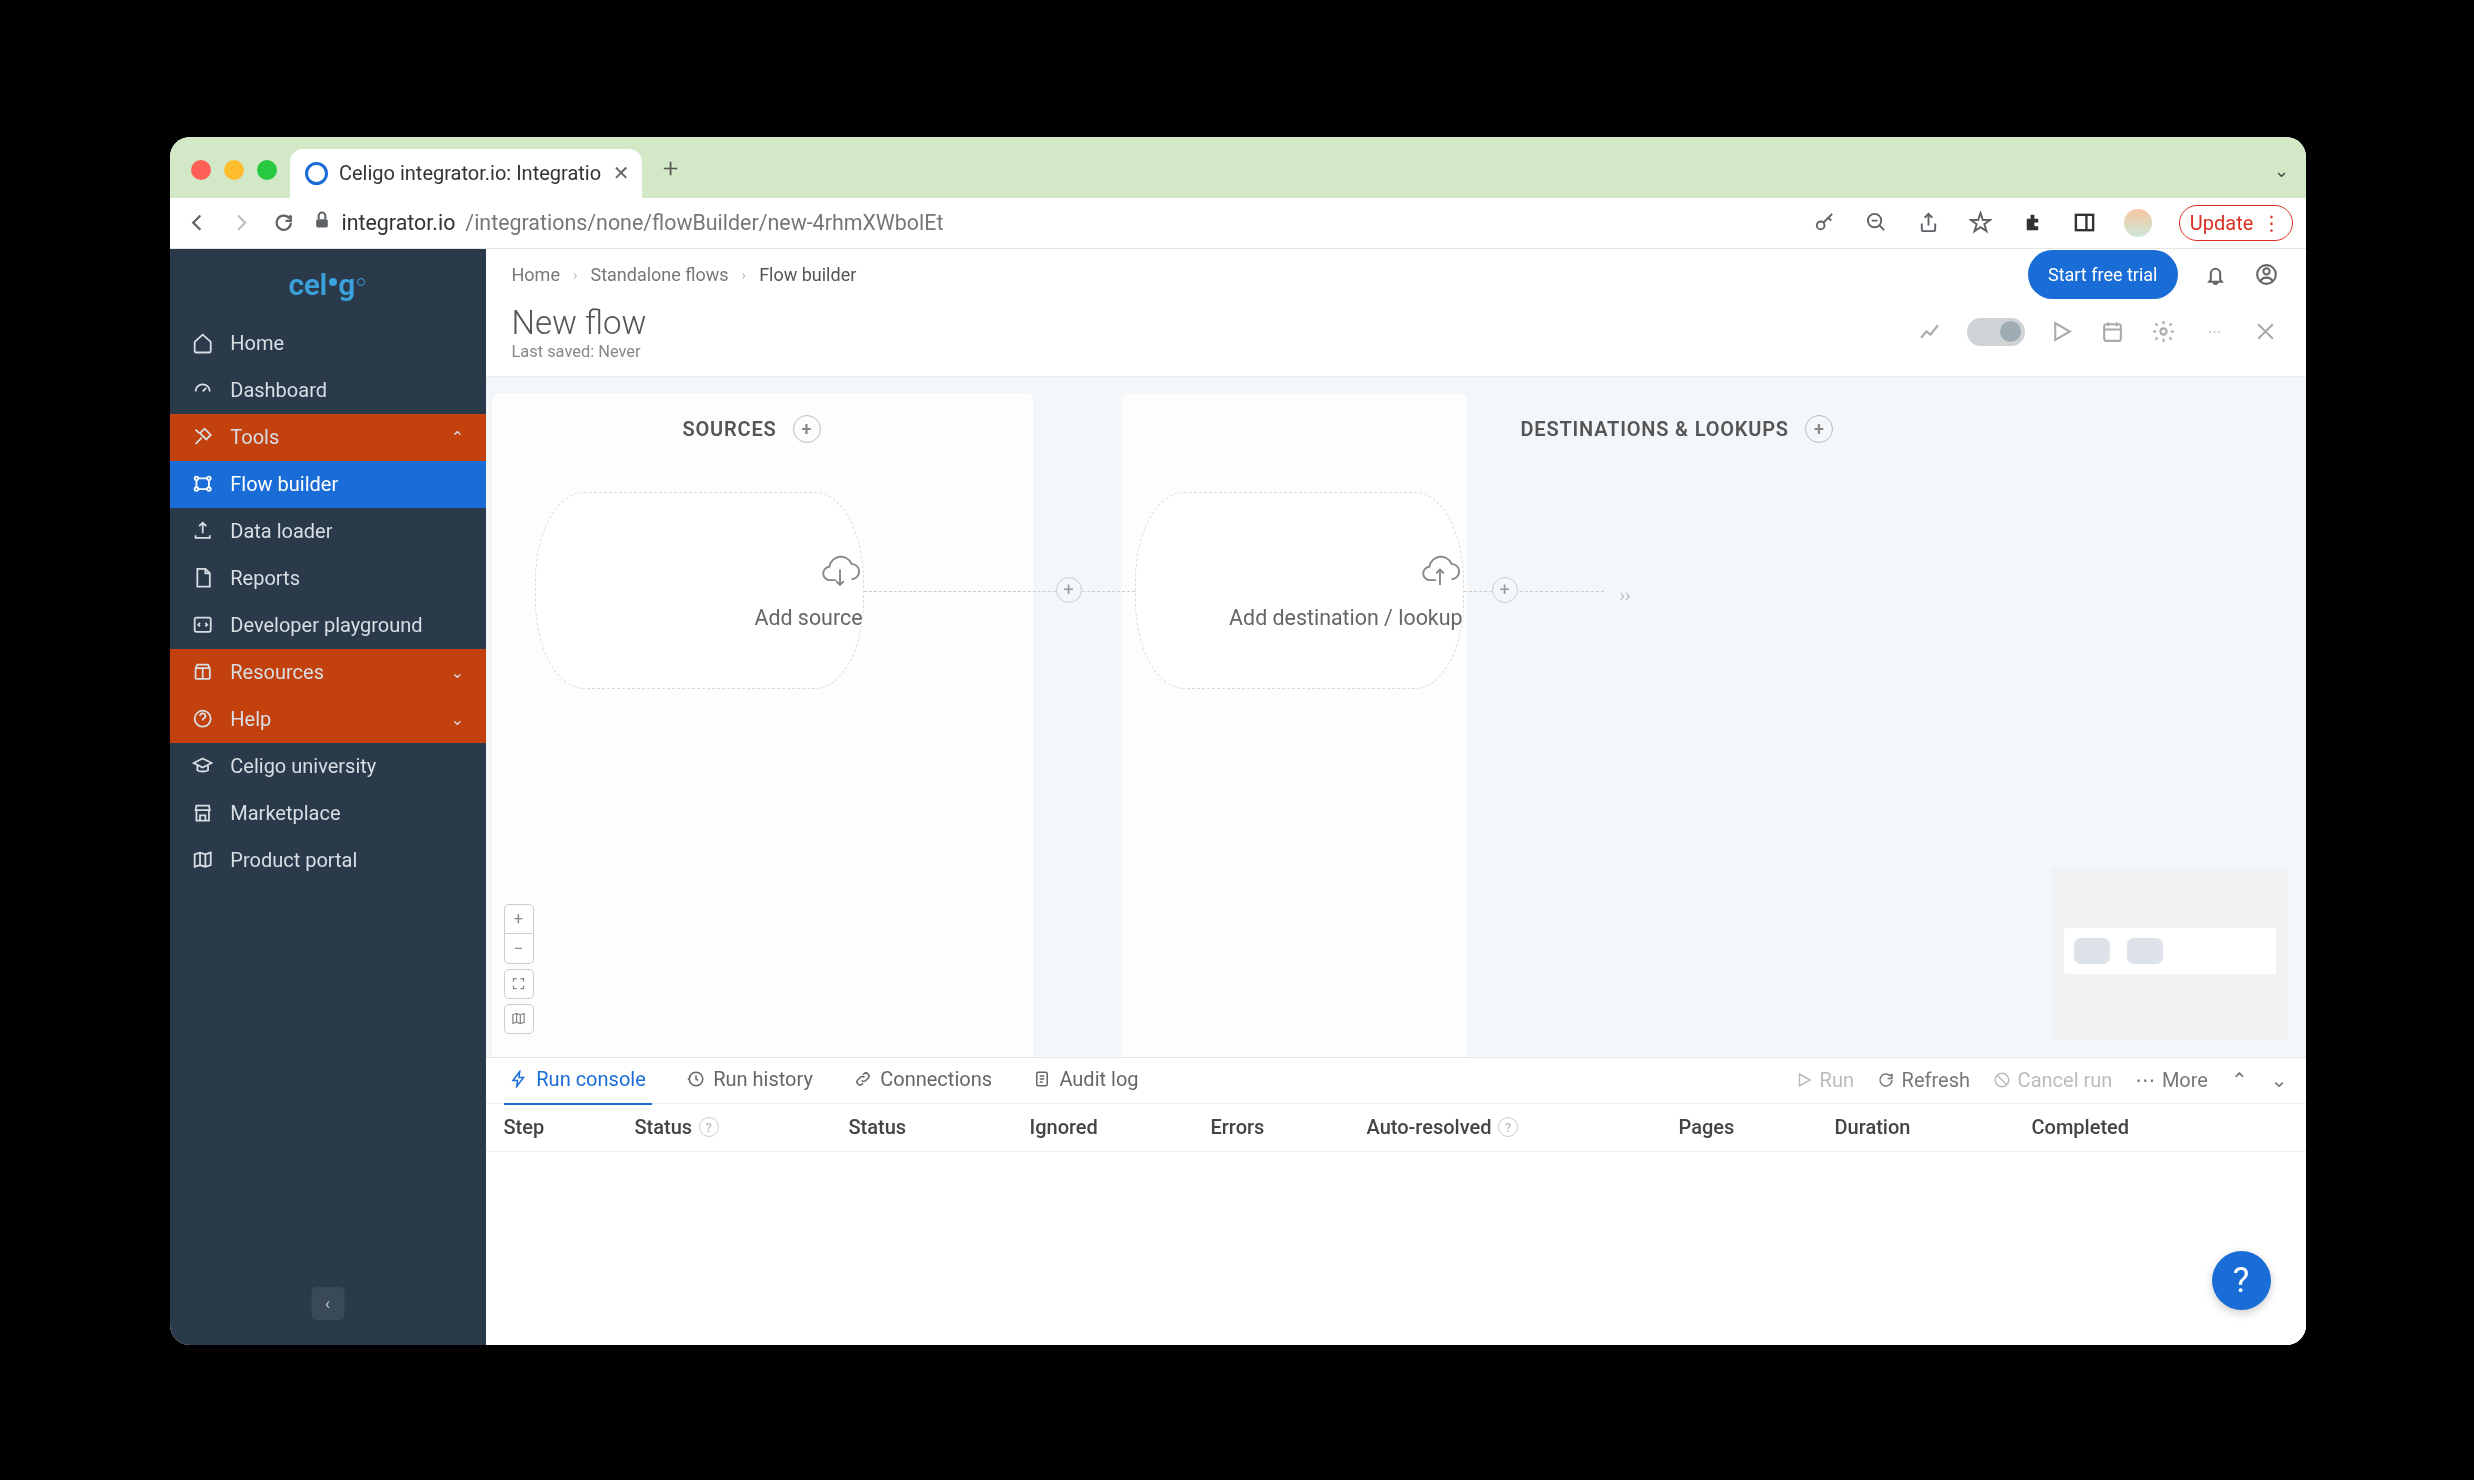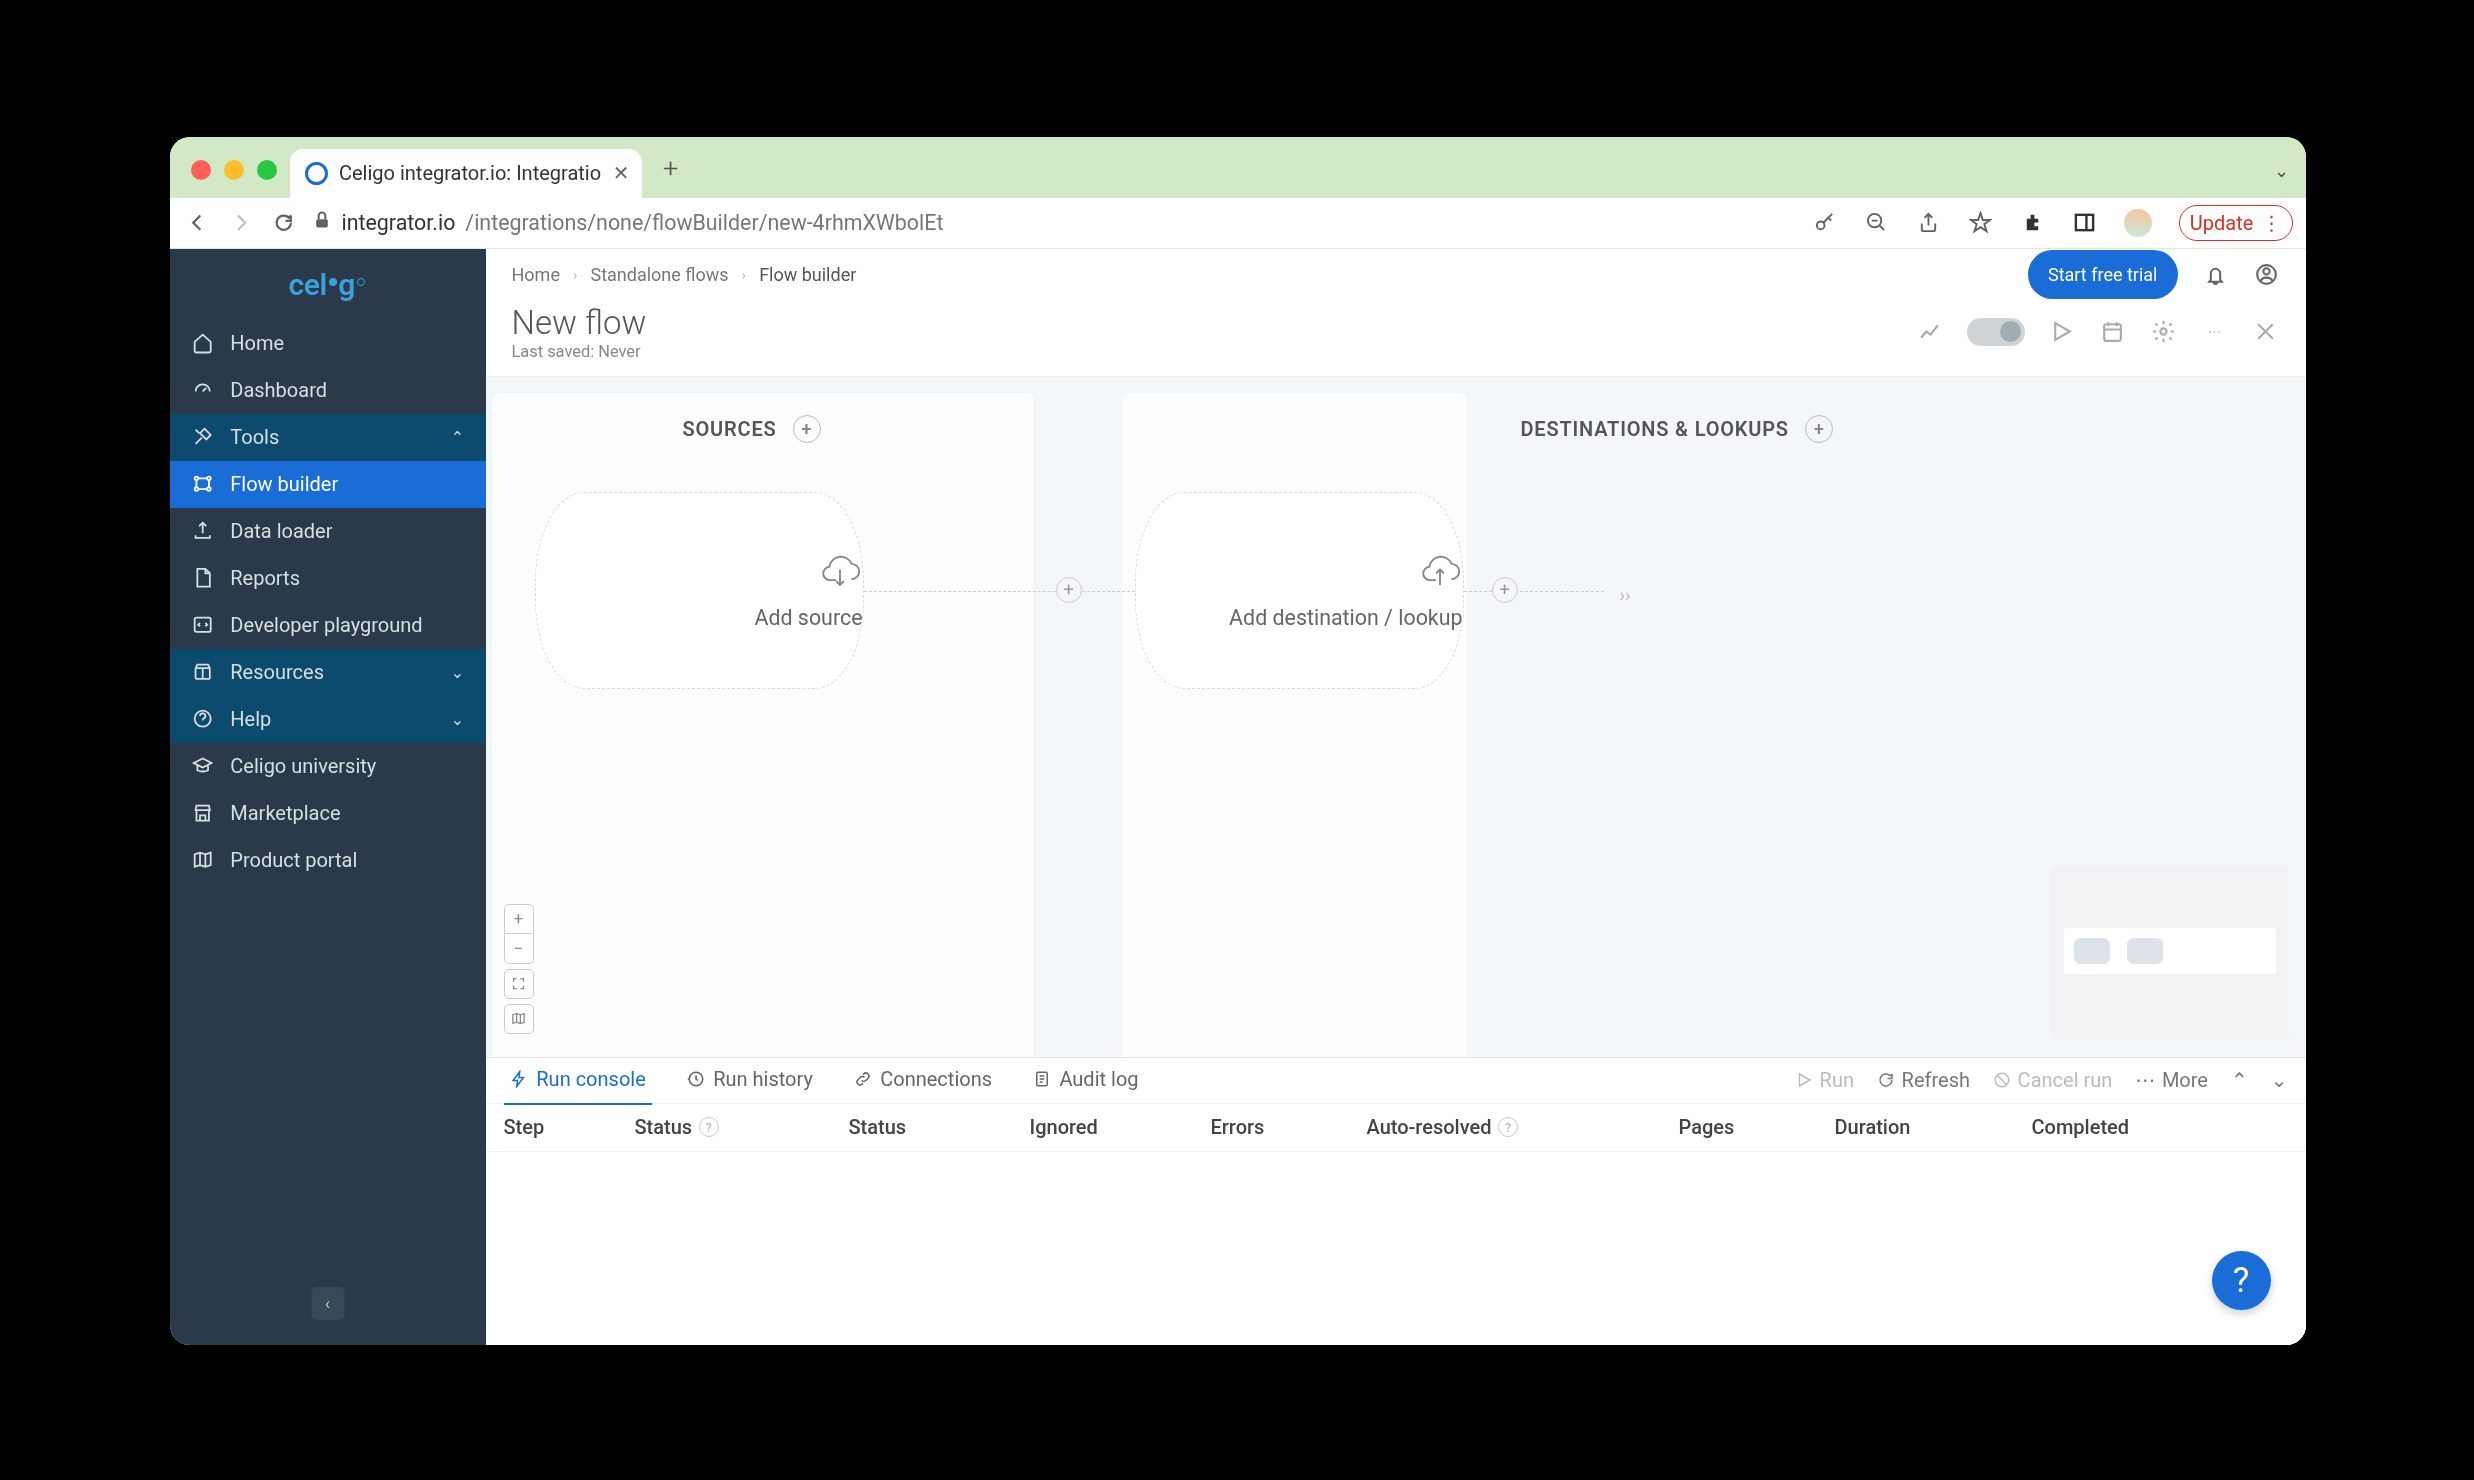--- a/index.html
+++ b/index.html
@@ -37,21 +37,21 @@
 
 
 .app { flex: 1; display: flex; min-height: 0; }
 .sidebar { width: 316px; background: #2a3a4a; color: #d8dee4; display: flex; flex-direction: column; font-size: 20px; position: relative; }
 .logo { height: 71px; display: flex; align-items: center; justify-content: center; border-bottom: 0; }
 .logo-text { font-size: 30px; font-weight: 600; color: #3aa1db; letter-spacing: -0.4px; }
 .logo-text .dot1 { display:inline-block; width:8.2px; height:8.2px; background:#3aa1db; border-radius:50%; margin:0 1.6px; position:relative; top:-8.2px;}
 .logo-text .dot2 { display:inline-block; width:8.2px; height:8.2px; border:1.6px solid #3aa1db; border-radius:50%; margin:0 1.6px; position:relative; top:-8.2px;}
 
 .side-item { display: flex; align-items: center; gap: 16.4px; padding: 11.5px 21.4px; cursor: pointer; position: relative; }
-.side-item.section { background: #0c4a6e; }
+.side-item.section { background: #c2410c; }
 .side-item.active { background: #1a6dd6; color: #fff; }
 .side-item .chev { margin-left: auto; font-size: 16.4px; }
 .side-icon { width: 23px; height: 23px; display:flex; align-items:center; justify-content:center; }
 .side-icon svg { width: 21.4px; height: 21.4px; fill: none; stroke: currentColor; stroke-width: 2; }
 .side-collapse { position: absolute; bottom: 25px; left: 50%; transform: translateX(-50%); width: 33px; height: 33px; background: rgba(255,255,255,0.08); border-radius: 5px; display:flex; align-items:center; justify-content:center; color:#ccc; font-size:16.4px; }
 
 .main { flex: 1; background: #fff; display: flex; flex-direction: column; min-width: 0; }
 
 .topbar { border-bottom: 0.8px solid #eee; }
 .breadcrumb-row { display: flex; align-items: center; padding: 6.6px 26px 0; height: 46px; }

